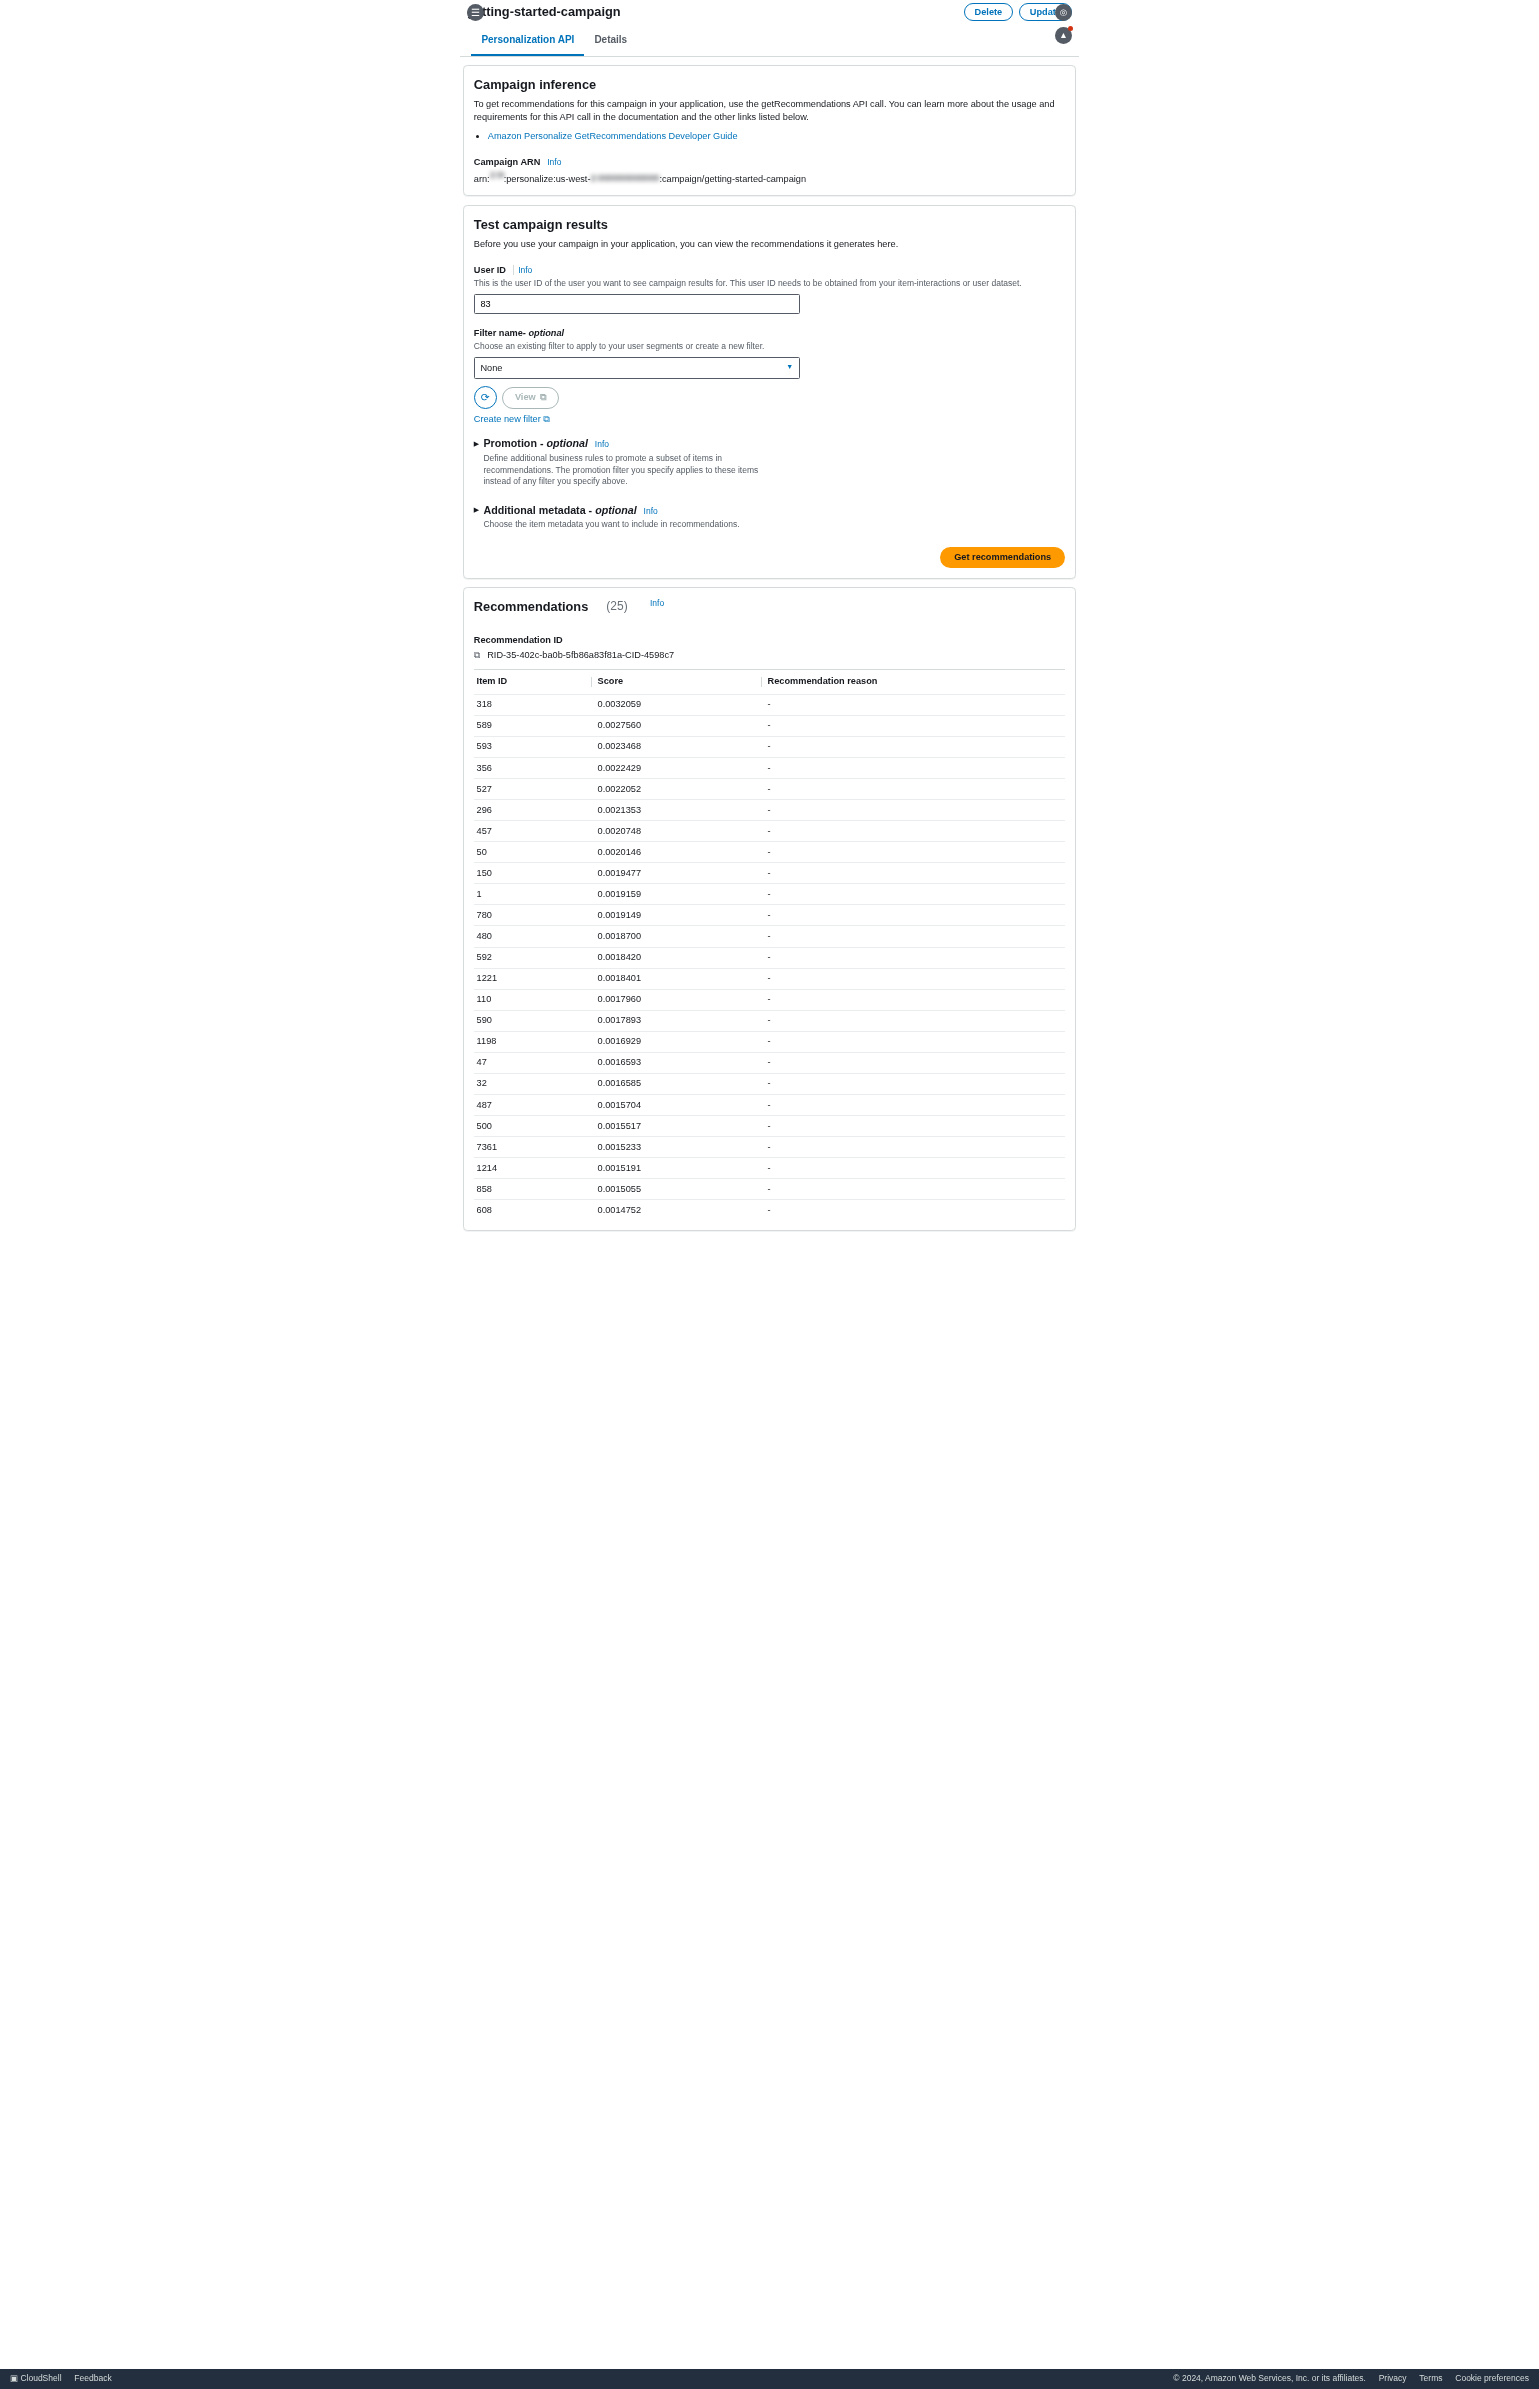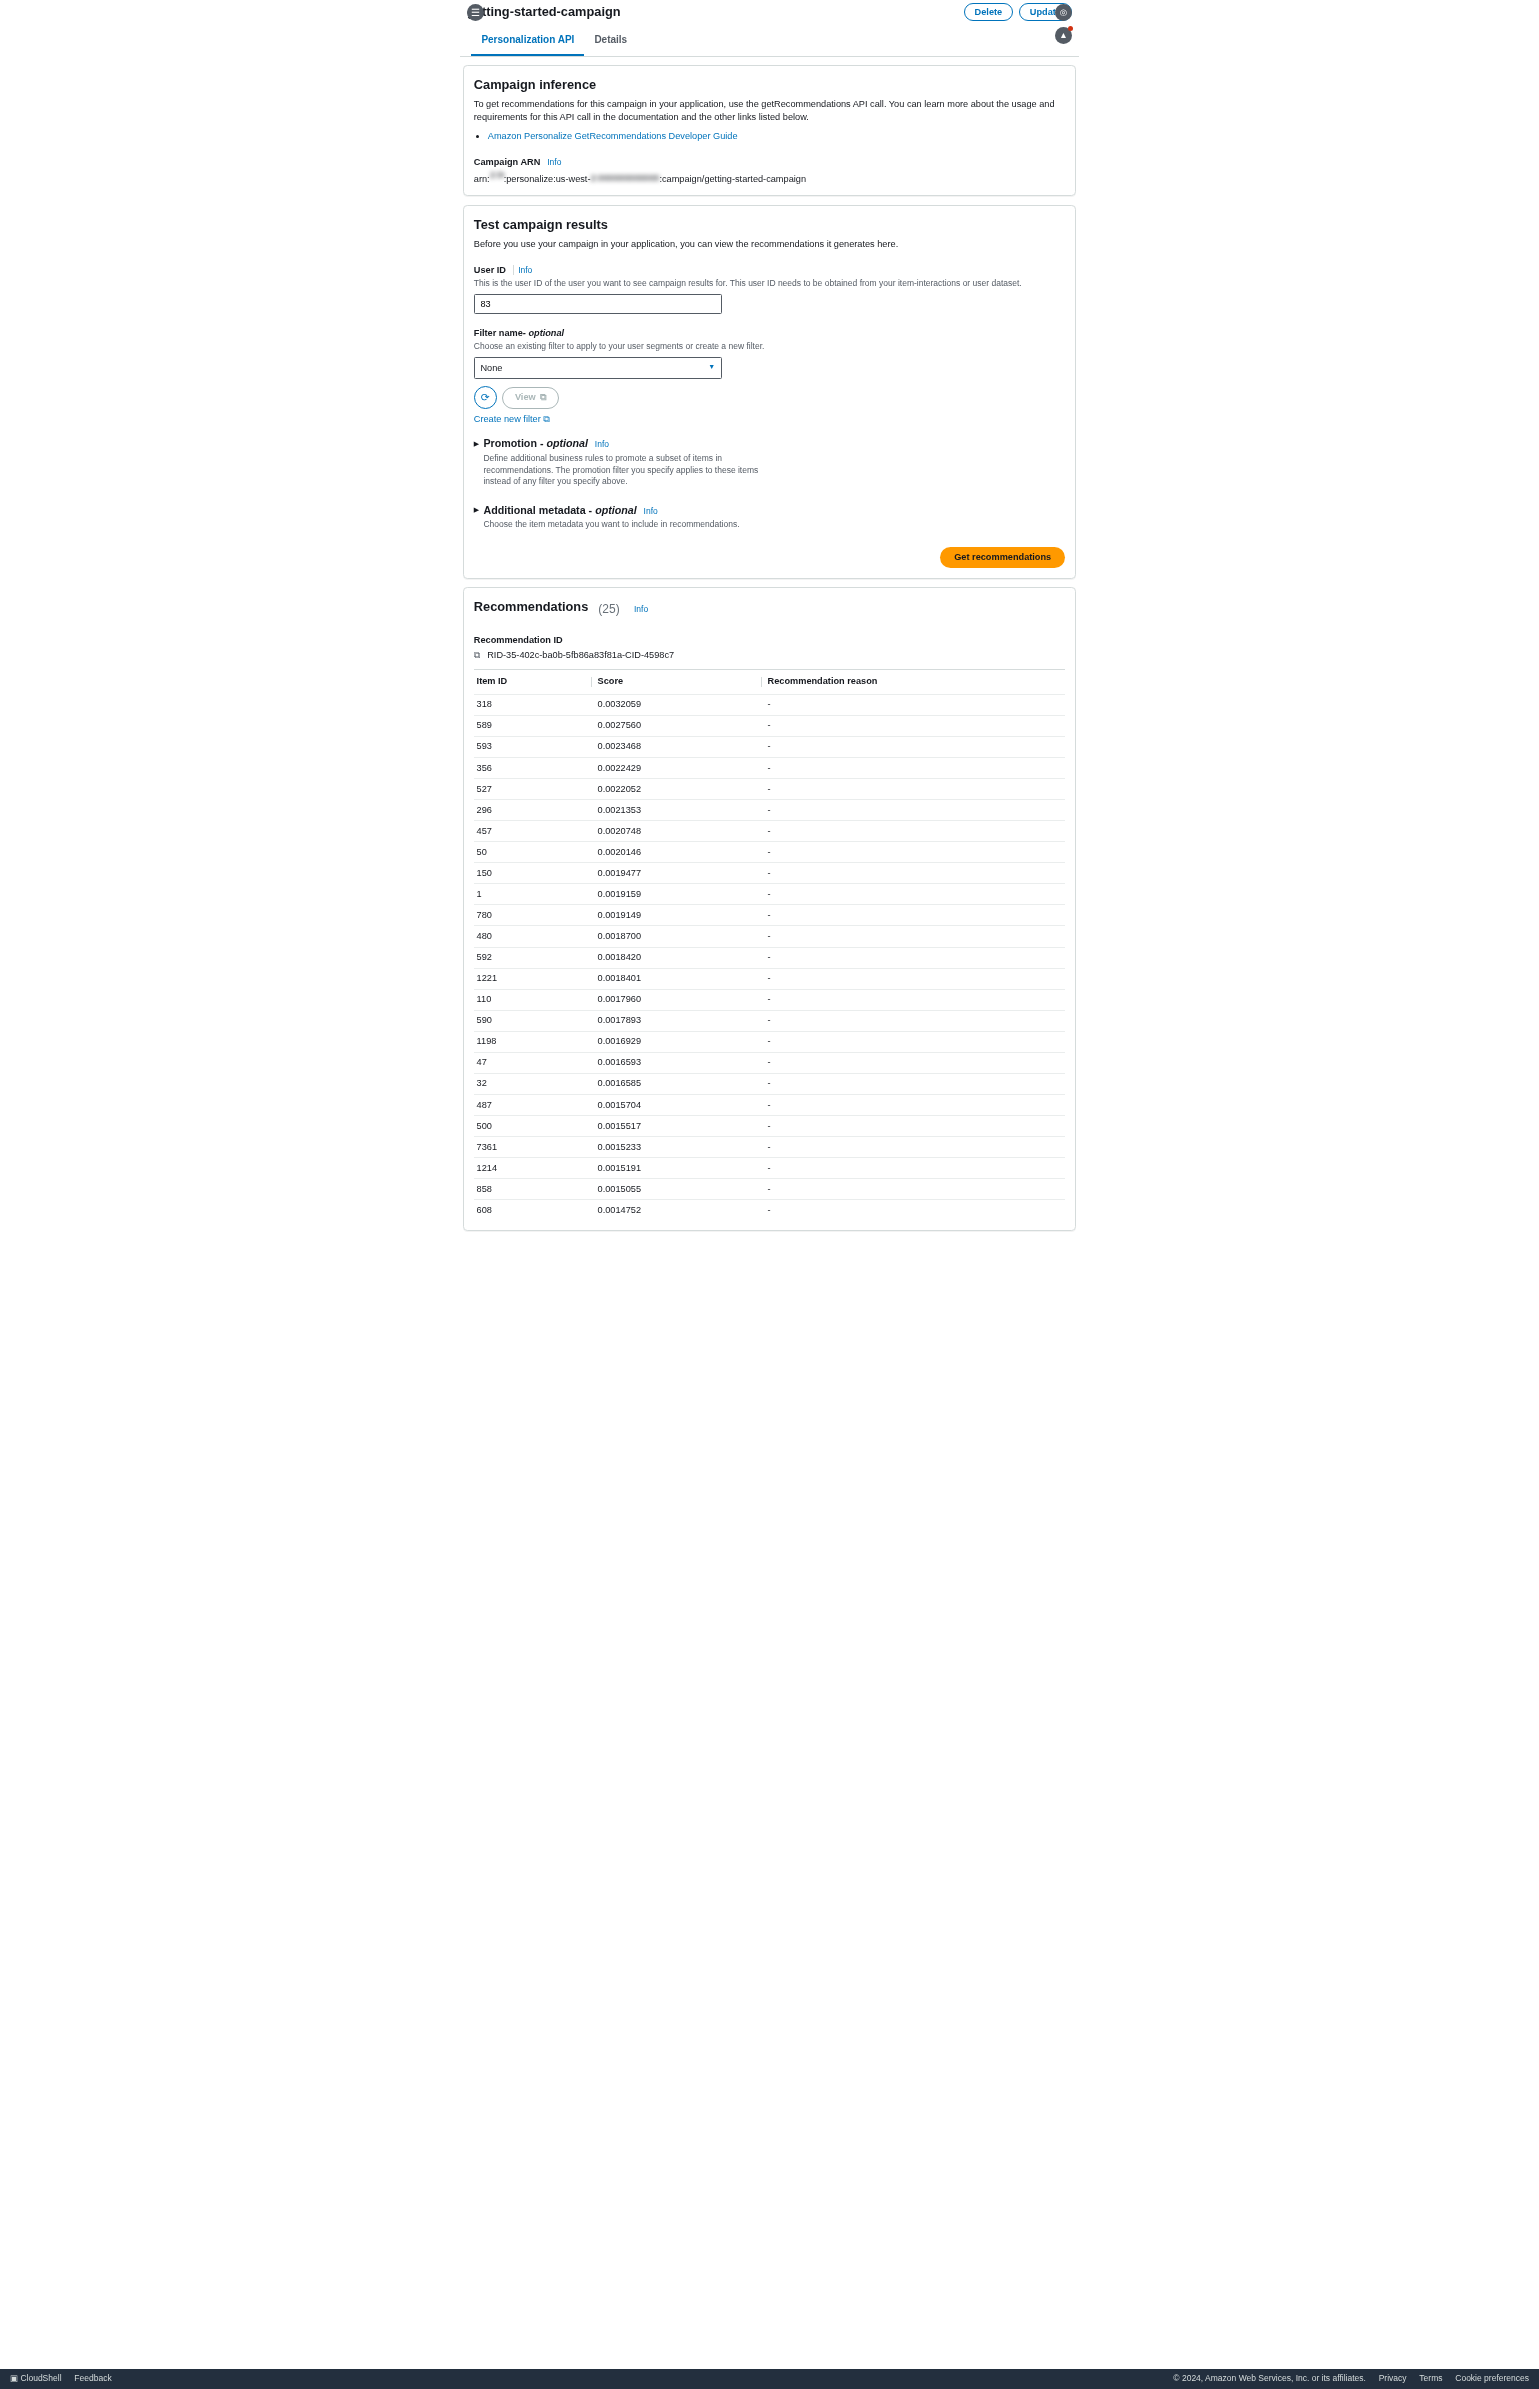--- a/index.html
+++ b/index.html
@@ -18,33 +18,33 @@
 .tab.active{color:#0073bb;border-bottom:2.1px solid #0073bb;margin-bottom:-0.7px}
 .panel{border:0.7px solid #d5dbdb;border-radius:4.3px;margin:8.5px 2.8px;padding:10px;box-shadow:0 0.7px 0.7px rgba(0,0,0,.05)}
 .panel h2{font-size:12.8px;font-weight:700;margin-bottom:4.3px}
 .panel p.desc{font-size:9.2px;color:#16191f;margin-bottom:5.7px}
 .panel ul{margin:4.3px 0 4.3px 14px}
 .link{color:#0073bb;cursor:pointer}
 .label-row{font-size:9.2px;font-weight:700;margin-top:13px}
 .info{color:#0073bb;font-weight:400;font-size:8.5px;margin-left:4.3px;cursor:pointer}
 .info.sep{border-left:0.7px solid #d5dbdb;padding-left:4.3px}
 .small-desc{font-size:8.5px;color:#545b64;margin-top:1.4px;margin-bottom:4.3px}
-.input,.select{width:248px;border:0.7px solid #545b64;border-radius:1.4px;padding:3.6px 5.7px;font-size:9.2px}
+.input,.select{width:326px;border:0.7px solid #545b64;border-radius:1.4px;padding:3.6px 5.7px;font-size:9.2px}
 .select{position:relative;display:flex;justify-content:space-between;align-items:flex-start;cursor:pointer;background:#fff}
 .caret{color:#0073bb;font-size:7px}
 .row-btns{display:flex;gap:5.7px;align-items:center;margin-top:7px}
 .icon-btn{width:23px;height:23px;border:0.7px solid #0073bb;border-radius:50%;display:flex;align-items:center;justify-content:center;color:#0073bb;background:#fff;cursor:pointer;font-size:10.7px}
 .view-btn{border:0.7px solid #aab7b8;color:#aab7b8;border-radius:11.4px;padding:3.6px 11.4px;background:#fff;display:flex;gap:4.3px;align-items:center;font-weight:600;font-size:9.2px}
 .expand{display:flex;gap:4.3px;align-items:flex-start;margin-top:10px}
 .expand .arrow{font-size:7px;margin-top:2.8px;cursor:pointer}
 .expand-title{font-size:10.7px;font-weight:700}
 .expand-title .opt{font-style:italic}
 .primary-btn{background:#ff9900;color:#16191f;border:none;border-radius:11.4px;padding:5.7px 14px;font-weight:700;font-size:9.2px;cursor:pointer}
 .right{display:flex;justify-content:flex-end;margin-top:11.4px}
-.rec-head{display:flex;align-items:center;gap:10px}
+.rec-head{display:flex;align-items:flex-start;gap:18px}
 .rec-head h2{font-size:12.8px;font-weight:700}
 .count{color:#687078;font-size:12px;font-weight:400}
 .table{margin-top:7px;border-top:0.7px solid #d5dbdb}
 .th-row{display:flex;padding:5.7px 2.8px;font-weight:700;font-size:9.2px}
 .col1{width:121px}
 .col2{width:170px}
 .col3{flex:1}
 .thcell{position:relative}
 .thcell::after{content:"";position:absolute;right:5.7px;top:1.4px;height:10px;border-right:0.7px solid #d5dbdb}
 .tr{display:flex;padding:3.6px 2.8px;border-top:0.7px solid #eaeded;font-size:9.2px}

